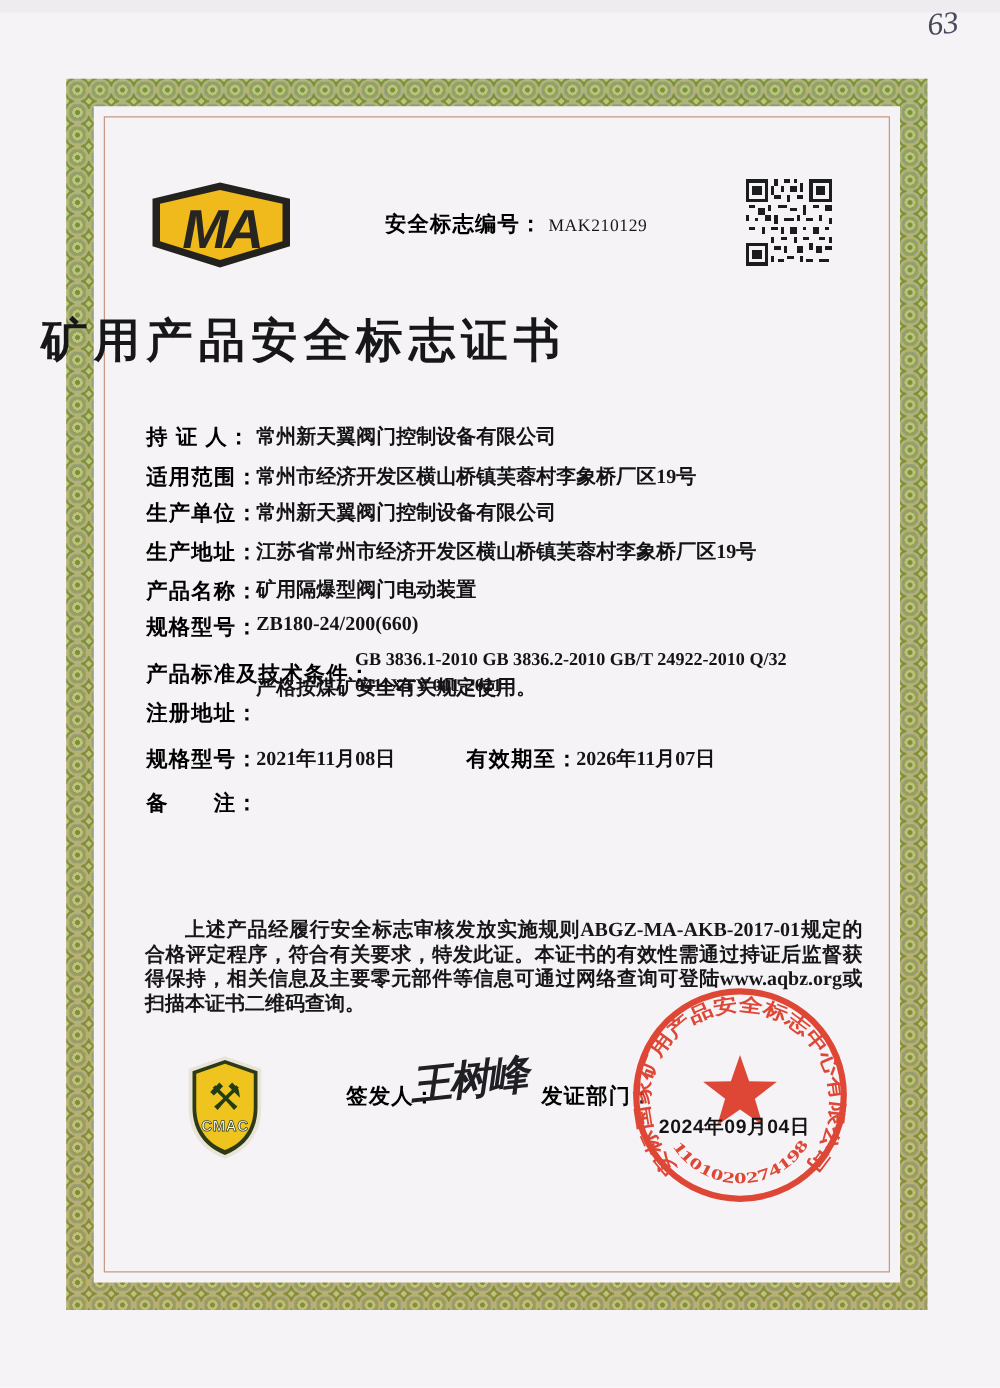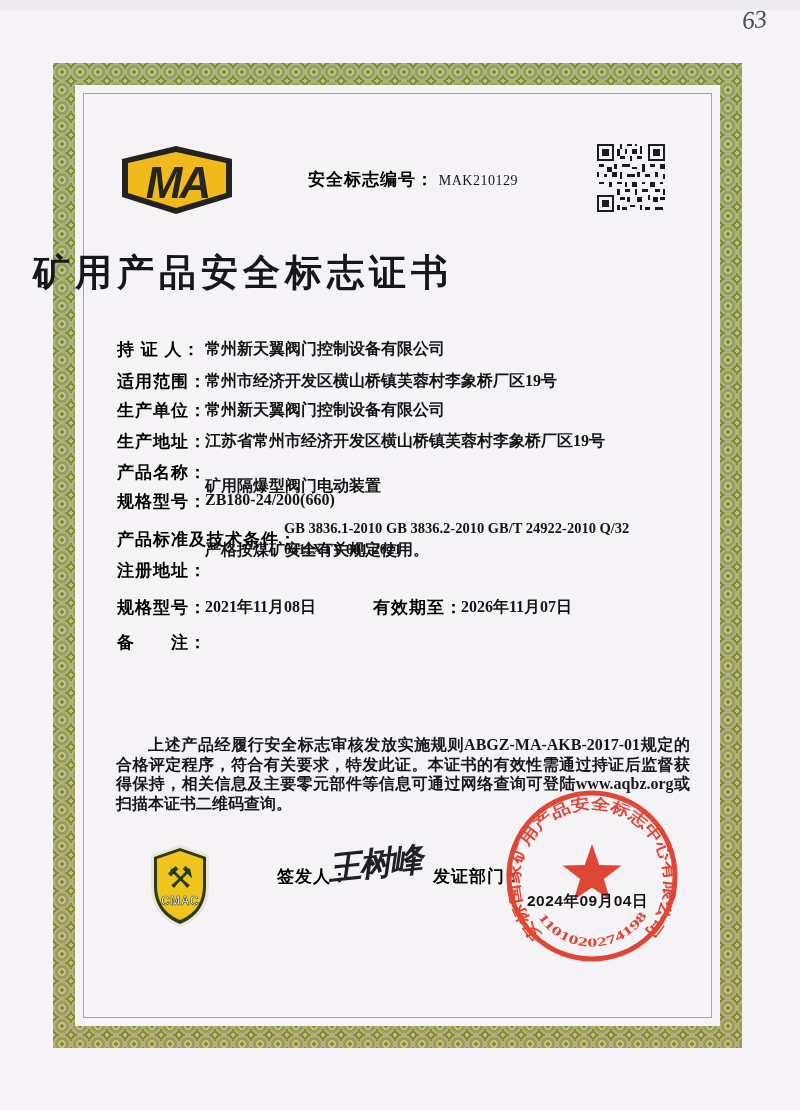--- a/index.html
+++ b/index.html
@@ -152,21 +152,21 @@
   <div class="abs lbl" style="left:117px;top:370px;">适用范围：</div>
   <div class="abs val" style="left:205px;top:371px;">常州市经济开发区横山桥镇芙蓉村李象桥厂区19号</div>
 
   <div class="abs lbl" style="left:117px;top:399px;">生产单位：</div>
   <div class="abs val" style="left:205px;top:400px;">常州新天翼阀门控制设备有限公司</div>
 
   <div class="abs lbl" style="left:117px;top:430px;">生产地址：</div>
   <div class="abs val" style="left:205px;top:431px;">江苏省常州市经济开发区横山桥镇芙蓉村李象桥厂区19号</div>
 
   <div class="abs lbl" style="left:117px;top:461px;">产品名称：</div>
-  <div class="abs val" style="left:205px;top:476px;">矿用隔爆型阀门电动装置</div>
+  <div class="abs val" style="left:205px;top:462px;">矿用隔爆型阀门电动装置</div>
 
   <div class="abs lbl" style="left:117px;top:490px;">规格型号：</div>
   <div class="abs val" style="left:205px;top:491px;">ZB180-24/200(660)</div>
 
   <div class="abs lbl" style="left:117px;top:528px;">产品标准及技术条件：</div>
   <div class="abs val std-val" style="left:284px;top:518px;">GB 3836.1-2010 GB 3836.2-2010 GB/T 24922-2010 Q/320411XTY 001-2021</div>
 
   <div class="abs lbl" style="left:117px;top:559px;">注册地址：</div>
   <div class="abs val" style="left:205px;top:540px;">严格按煤矿安全有关规定使用。</div>
 

